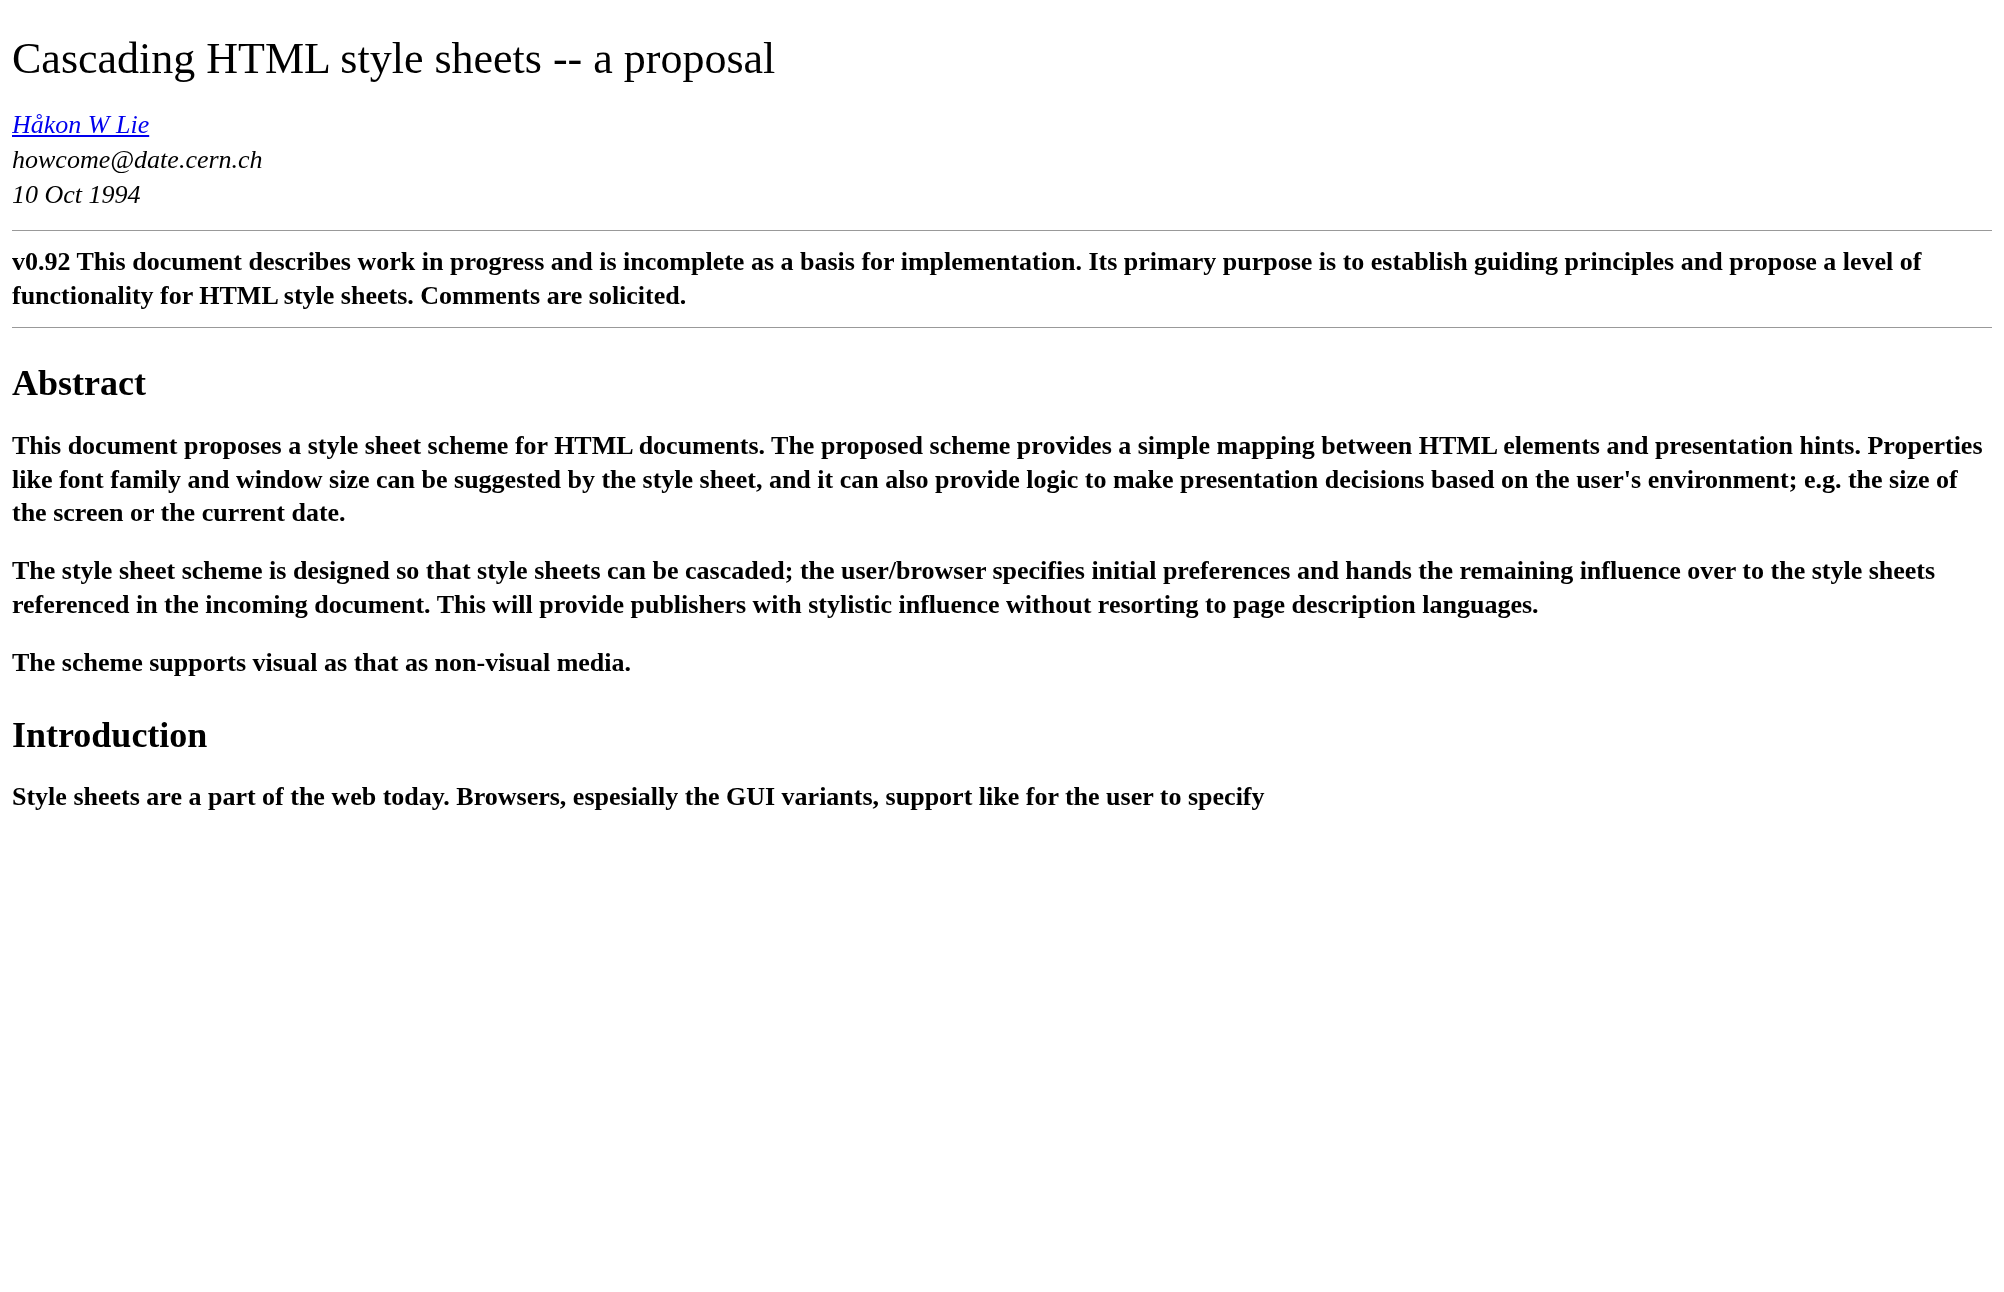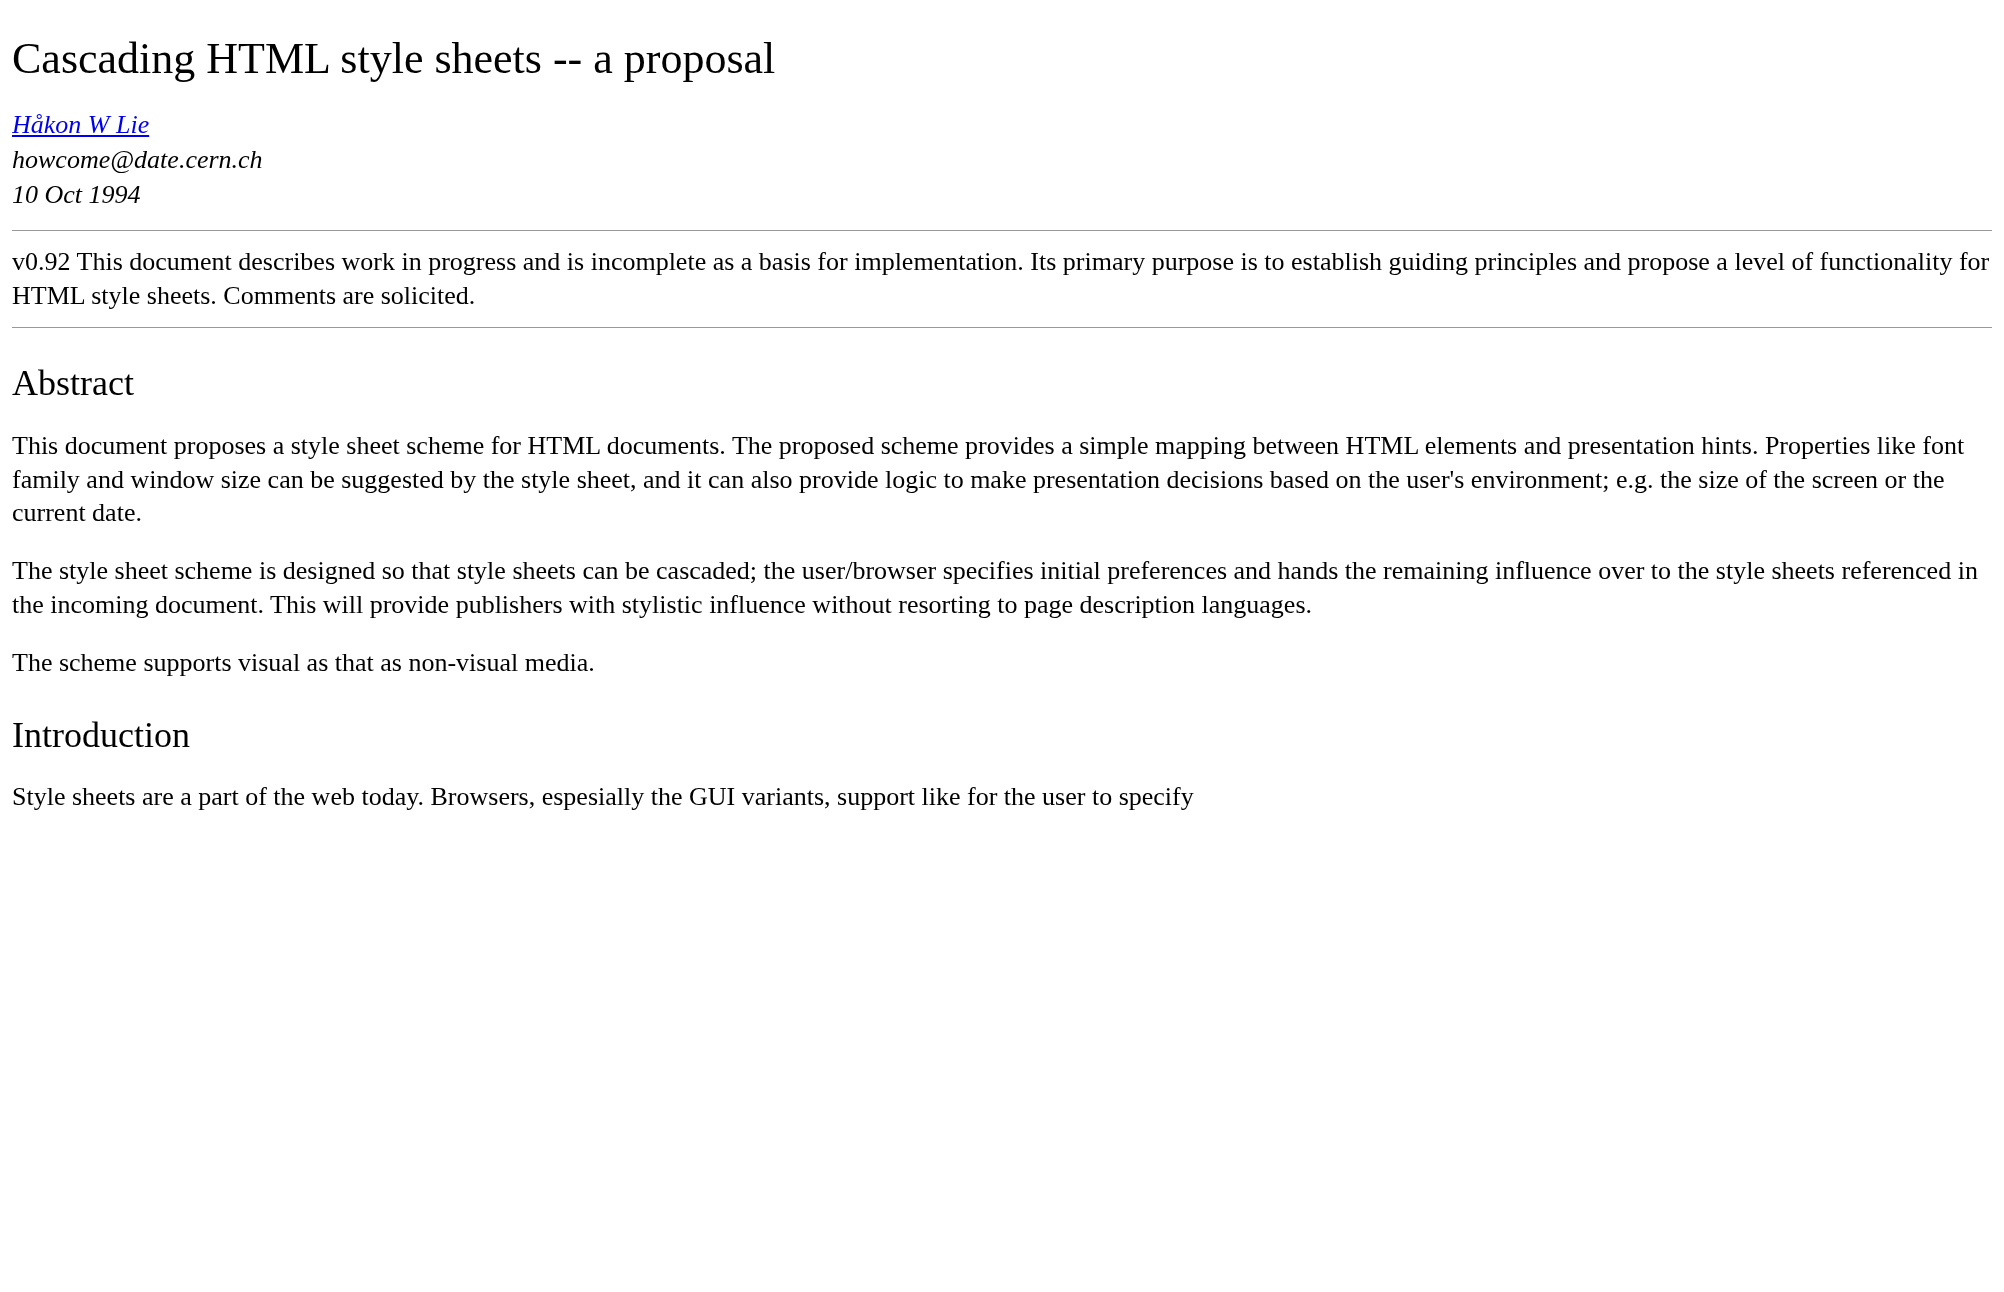--- a/index.html
+++ b/index.html
@@ -10,40 +10,41 @@
       color: #000;
       background: #fff;
     }
     h1 {
       font-size: 44px;
       font-weight: normal;
       margin: 18px 0 20px 0;
     }
     h2 {
       font-size: 36px;
-      font-weight: normal;
+      font-weight: bold;
       margin: 32px 0 22px 0;
     }
     .meta {
       font-style: italic;
       margin: 16px 0 18px 0;
       line-height: 1.35;
     }
     .meta a {
       color: #0000ee;
       text-decoration: underline;
       font-style: italic;
     }
     hr {
       border: none;
       border-top: 1px solid #999;
       margin: 14px 0;
     }
     p {
       margin: 0 0 24px 0;
+      font-weight: bold;
     }
     .version-note {
       margin: 12px 0;
     }
   </style>
 </head>
 <body>
 
 <h1>Cascading HTML style sheets -- a proposal</h1>
 

